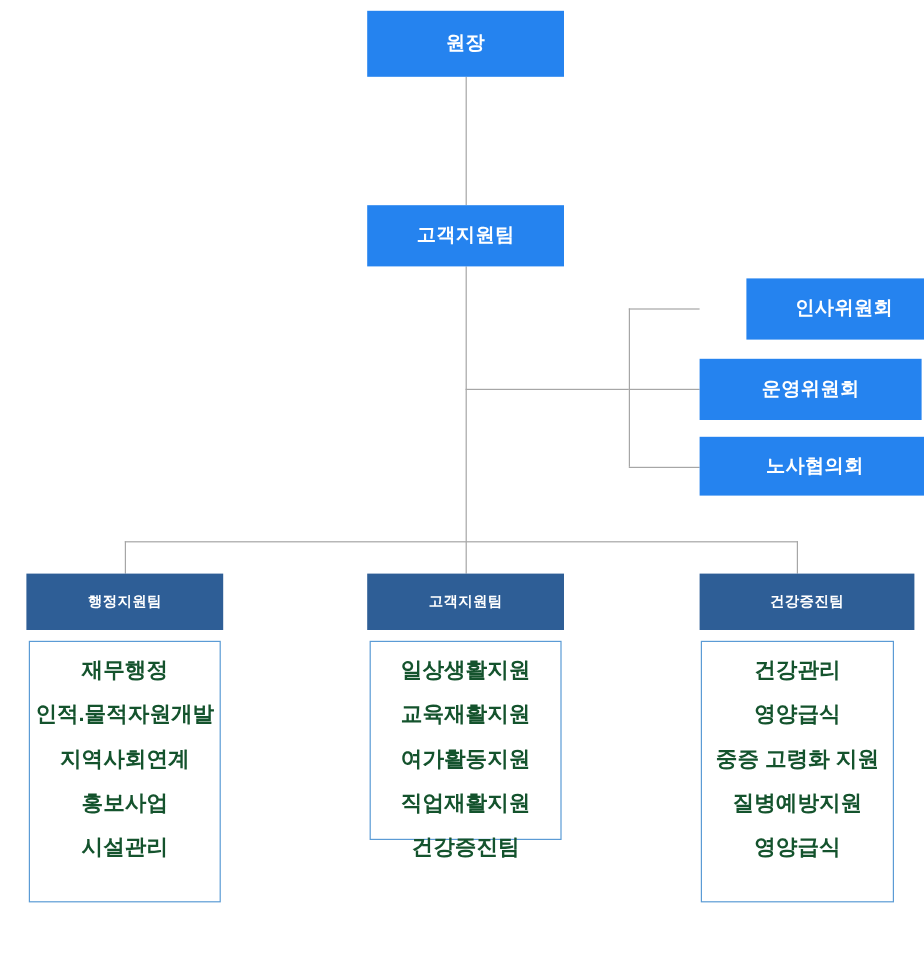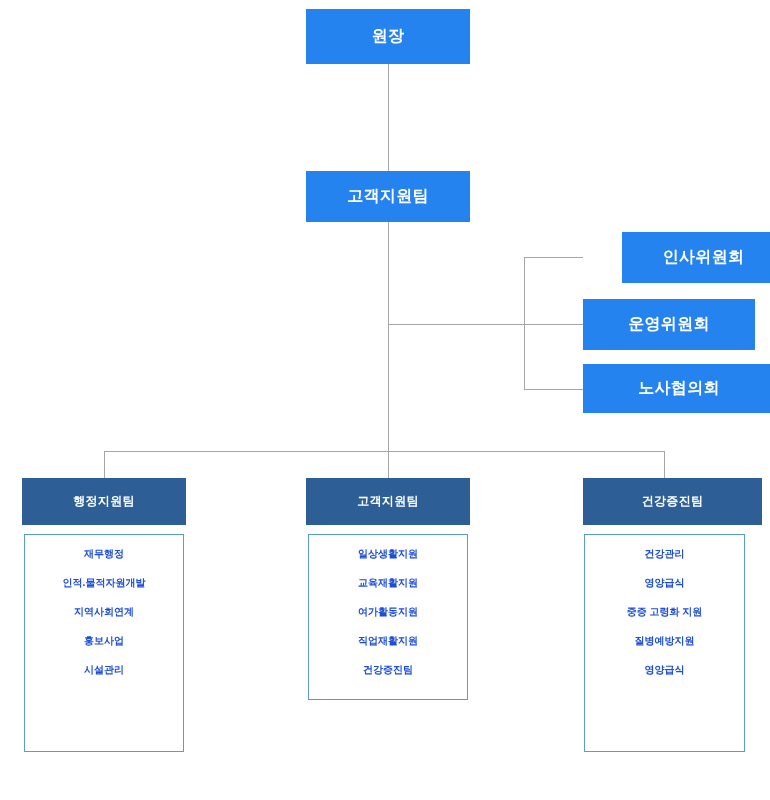--- a/index.html
+++ b/index.html
@@ -45,22 +45,22 @@
     box-sizing: border-box;
     background: #ffffff;
     border: 1px solid #5b9bd5;
     display: flex;
     flex-direction: column;
     align-items: center;
     padding-top: 14px;
     z-index: 3;
   }
   .team-item {
-    color: #1d4ed8;
-    font-size: 10px;
+    color: #14532d;
+    font-size: 18px;
     font-weight: bold;
     line-height: 1;
     padding: 0 6px;
     margin-bottom: 19px;
     text-align: right;
     white-space: nowrap;
   }
 
   
   .line {
@@ -99,21 +99,21 @@
   </div>
 
   <div class="node node-primary" style="left:306px; top:171px; width:164px; height:51px;">
     <span>고객지원팀</span>
   </div>
 
   <div class="node node-primary" style="left:583px; top:232px; width:163px; height:51px;margin-left:39px;">
     <span>인사위원회</span>
   </div>
 
-  <div class="node node-primary" style="left:583px; top:299px; width:172px; height:51px;font-family:Liberation Mono, monospace;">
+  <div class="node node-primary" style="left:583px; top:299px; width:185px; height:51px;font-family:Liberation Mono, monospace;">
     <span>운영위원회</span>
   </div>
 
   <div class="node node-primary" style="left:583px; top:364px; width:192px; height:49px;">
     <span>노사협의회</span>
   </div>
 
   <div class="node node-team-header" style="left:22px; top:478px; width:164px; height:47px;">
     <span>행정지원팀</span>
   </div>

